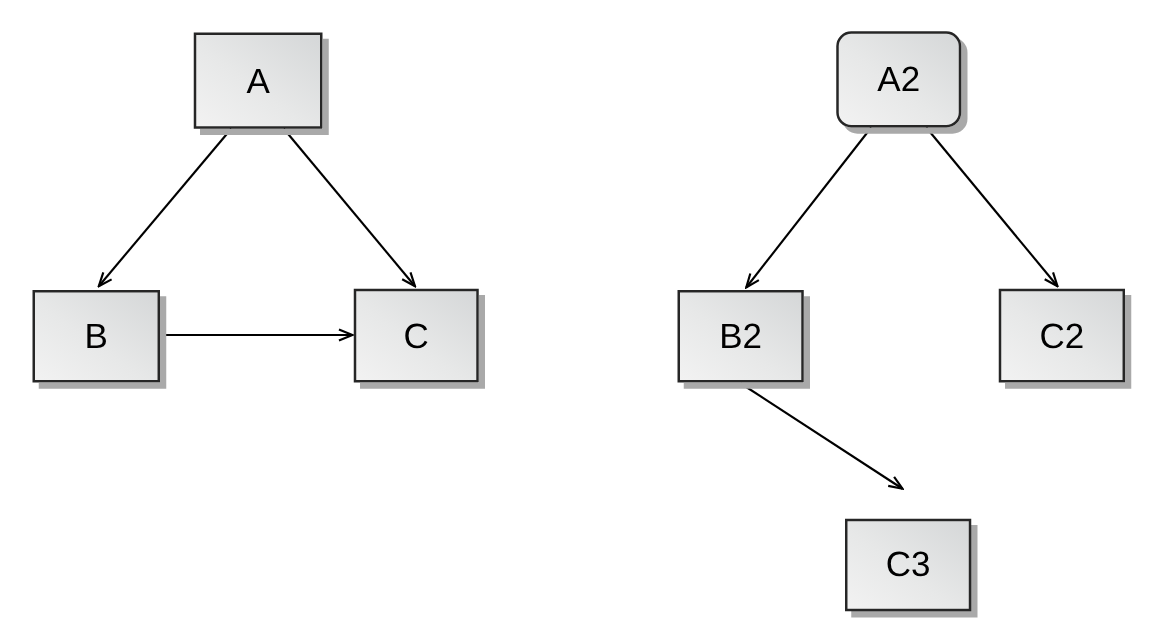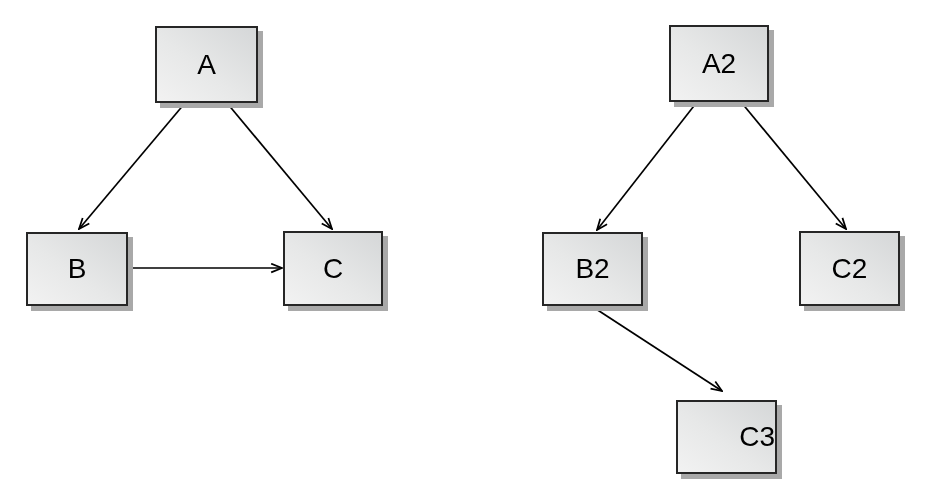--- a/index.html
+++ b/index.html
@@ -36,24 +36,24 @@
     line-height: 1;
     color: #000000;
     cursor: default;
     user-select: none;
   }
   
   .node-a  { left: 155px; top: 26px;  width: 103px; height: 77px; }
   .node-b  { left: 26px;  top: 232px; width: 102px; height: 74px; }
   .node-c  { left: 283px; top: 231px; width: 100px; height: 75px; }
   
-  .node-a2 { left: 669px; top: 25px;  width: 100px; height: 77px; }
+  .node-a2 { left: 669px; top: 25px;  width: 100px; height: 77px; border-radius: 12px; }
   .node-b2 { left: 542px; top: 232px; width: 101px; height: 74px; align-items: center; }
   .node-c2 { left: 799px; top: 231px; width: 101px; height: 75px; }
-  .node-c3 { left: 676px; top: 400px; width: 101px; height: 74px; justify-content: flex-end; }
+  .node-c3 { left: 676px; top: 415px; width: 101px; height: 74px; }
 
   .edge-line {
     stroke: #000000;
     stroke-width: 1.7;
     fill: none;
   }
 </style>
 </head>
 <body>
 

